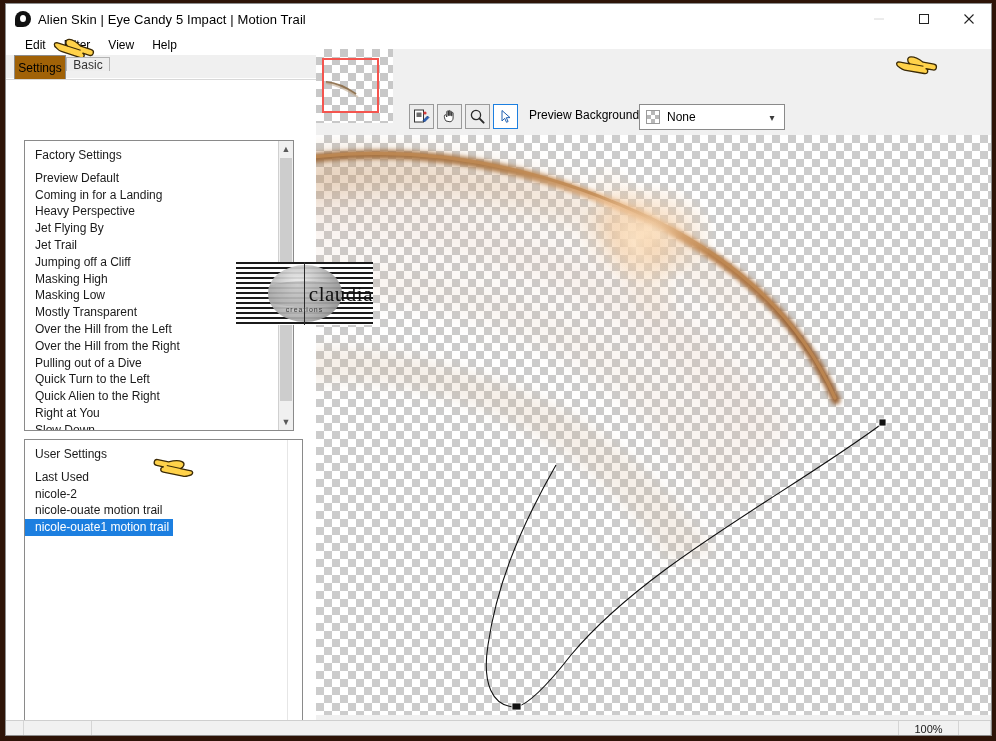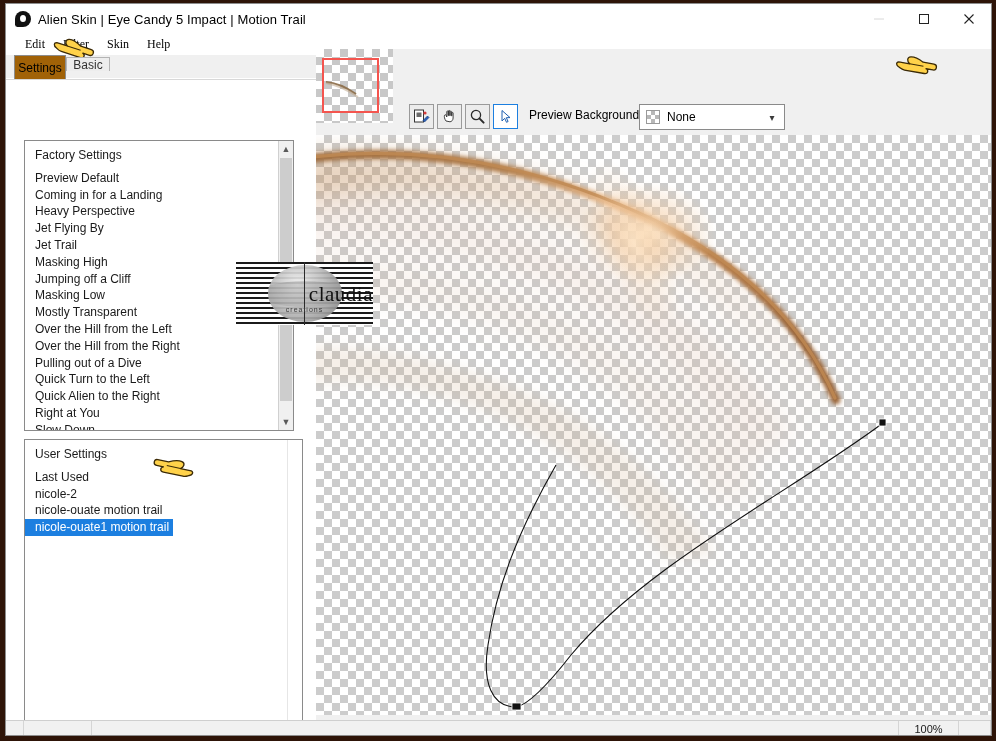--- a/index.html
+++ b/index.html
@@ -50,21 +50,21 @@
   }
   .win-btn svg{display:block;}
 
   
   .menubar{
     position:absolute;left:0;top:30px;width:985px;height:21px;
     background:#ffffff;display:flex;align-items:center;padding-left:10px;
     box-sizing:border-box;
   }
   .menu-item{
-    font-size:12px;color:#000;padding:2px 9px;white-space:nowrap;font-family:Liberation Serif, serif;
+    font-size:12px;color:#000;padding:2px 9px;white-space:nowrap;
   }
 
   
   .leftpane{
     position:absolute;left:0;top:51px;width:310px;height:665px;
     background:#f0f0f0;
   }
   .tabstrip{
     position:absolute;left:0;top:0;width:310px;height:24px;
   }
@@ -281,43 +281,43 @@
               <line x1="1.5" y1="1.5" x2="10.5" y2="10.5" stroke="#222" stroke-width="1.1"></line>
               <line x1="10.5" y1="1.5" x2="1.5" y2="10.5" stroke="#222" stroke-width="1.1"></line>
             </svg>
         </div>
       </div>
     </div>
 
     <div class="menubar">
       <div class="menu-item">Edit</div>
       <div class="menu-item">Filter</div>
-      <div class="menu-item">Skin</div>
+      <div class="menu-item">View</div>
       <div class="menu-item">Help</div>
     </div>
 
     <div class="leftpane">
       <div class="tabstrip">
         <div class="tab-underline"></div>
         <div class="tab active">Settings</div>
         <div class="tab inactive">Basic</div>
       </div>
 
       <div class="panel-body">
 
         <div class="listbox" id="factory-list">
           <div class="list-scroll">
             <div class="li first">Factory Settings</div>
             <div class="li">Preview Default</div>
             <div class="li">Coming in for a Landing</div>
             <div class="li">Heavy Perspective</div>
             <div class="li">Jet Flying By</div>
             <div class="li">Jet Trail</div>
+            <div class="li">Jumping off a Cliff</div>
             <div class="li">Masking High</div>
-            <div class="li">Jumping off a Cliff</div>
             <div class="li">Masking Low</div>
             <div class="li">Mostly Transparent</div>
             <div class="li">Over the Hill from the Left</div>
             <div class="li">Over the Hill from the Right</div>
             <div class="li">Pulling out of a Dive</div>
             <div class="li">Quick Turn to the Left</div>
             <div class="li">Quick Alien to the Right</div>
             <div class="li">Right at You</div>
             <div class="li">Slow Down</div>
           </div>

